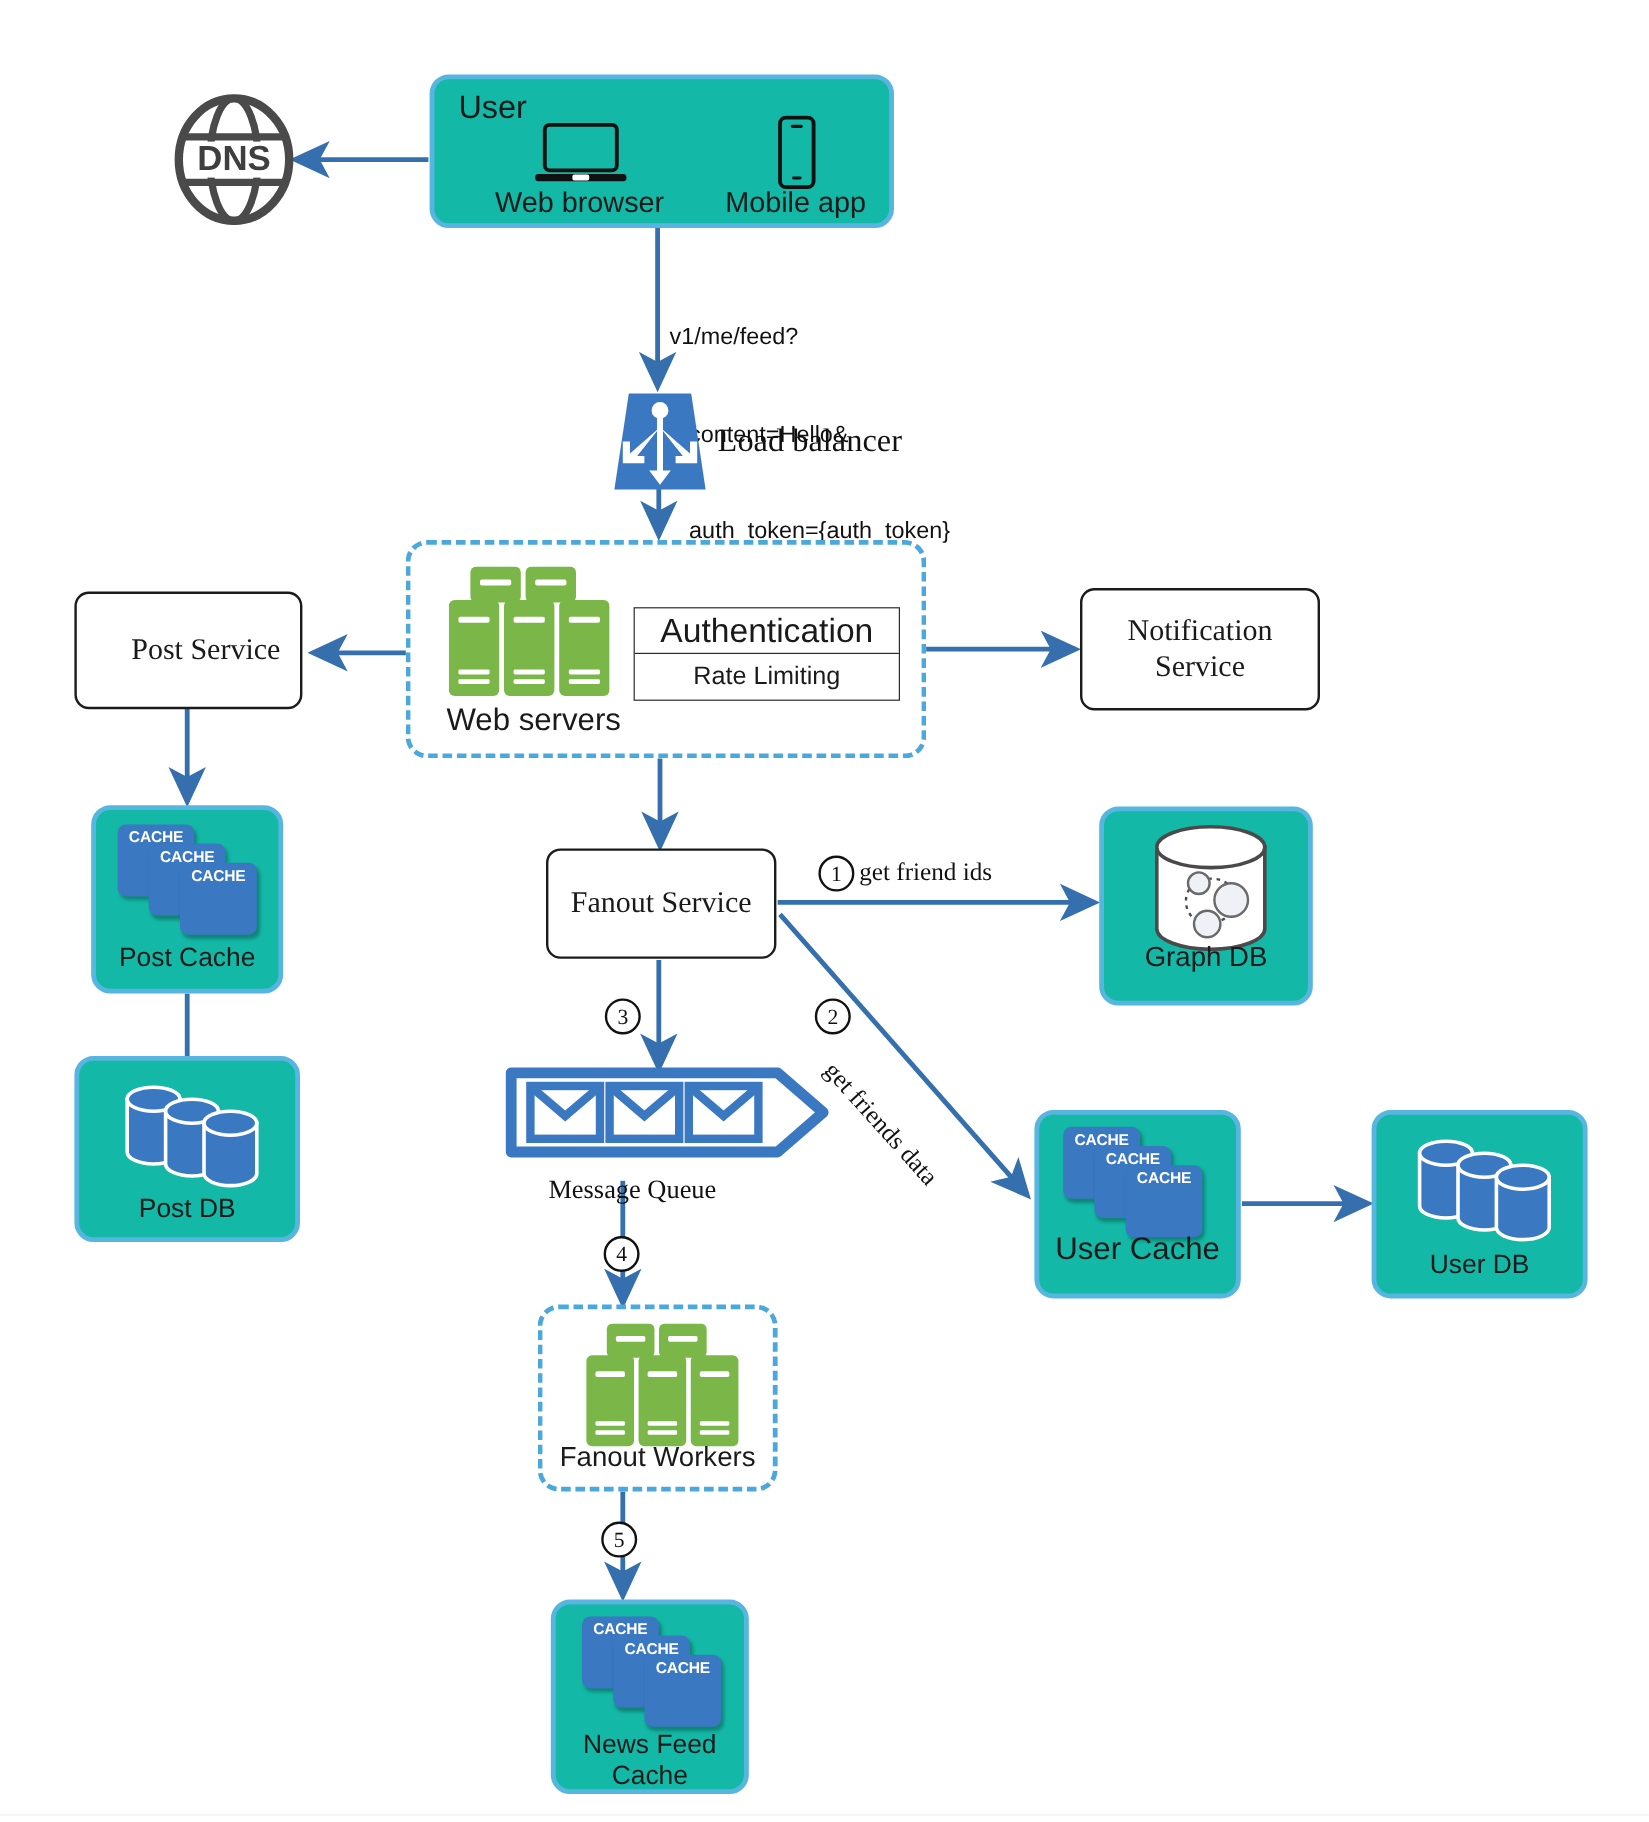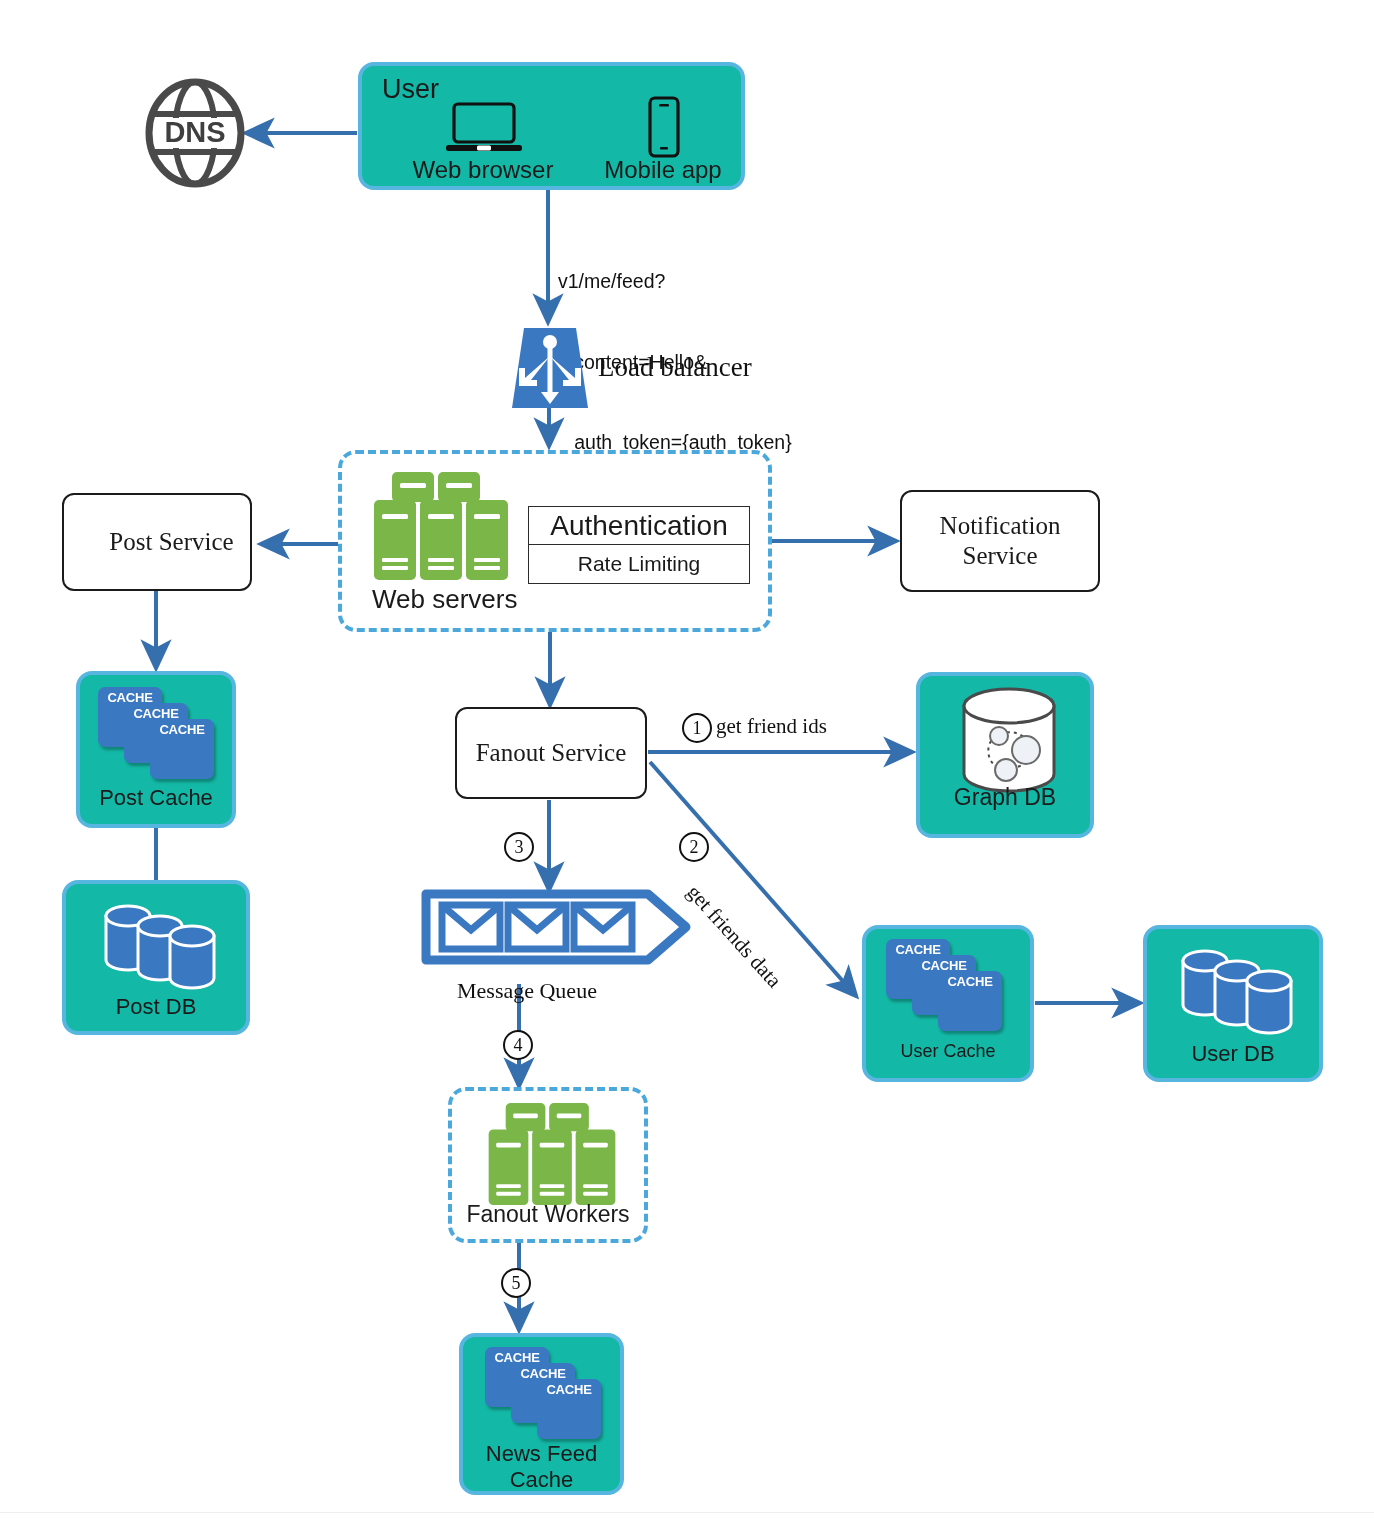--- a/index.html
+++ b/index.html
@@ -352,21 +352,21 @@
       <div class="cache-card" style="left:0px; top:0px;">
         <span>CACHE</span>
       </div>
       <div class="cache-card" style="left:26px; top:16px;">
         <span>CACHE</span>
       </div>
       <div class="cache-card" style="left:52px; top:32px;">
         <span>CACHE</span>
       </div>
     </div>
-    <div class="caption label-sans" style="top:112px; font-size:18px;">User Cache</div>
+    <div class="caption label-sans" style="top:96px; font-size:26px;">User Cache</div>
   </div>
 
   <div class="node box-blue" style="left:1143px; top:925px; width:180px; height:157px;">
     <div style="position:absolute; left:32px; top:14px;">
       <svg width="118" height="92" viewBox="0 0 118 92">
         <g fill="#3b78c2" stroke="#fff" stroke-width="3">
           <g>
               <path d="M4,18 v44 a22,10 0 0 0 44,0 v-44 Z"></path>
               <ellipse cx="26" cy="18" rx="22" ry="10"></ellipse>
             </g>

